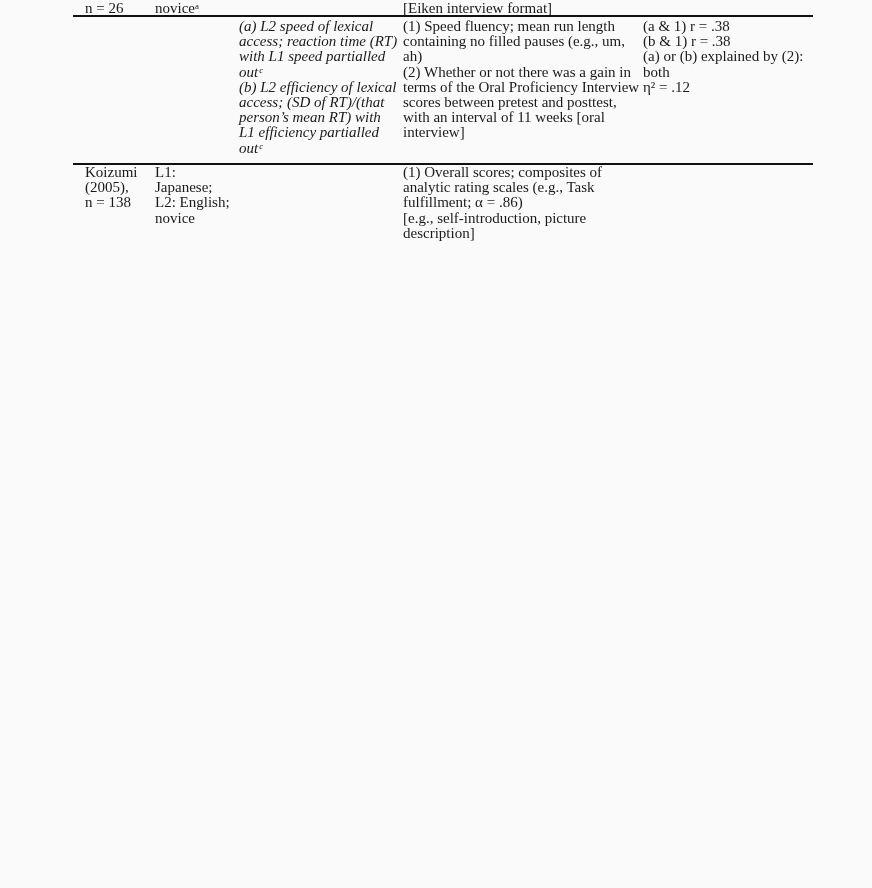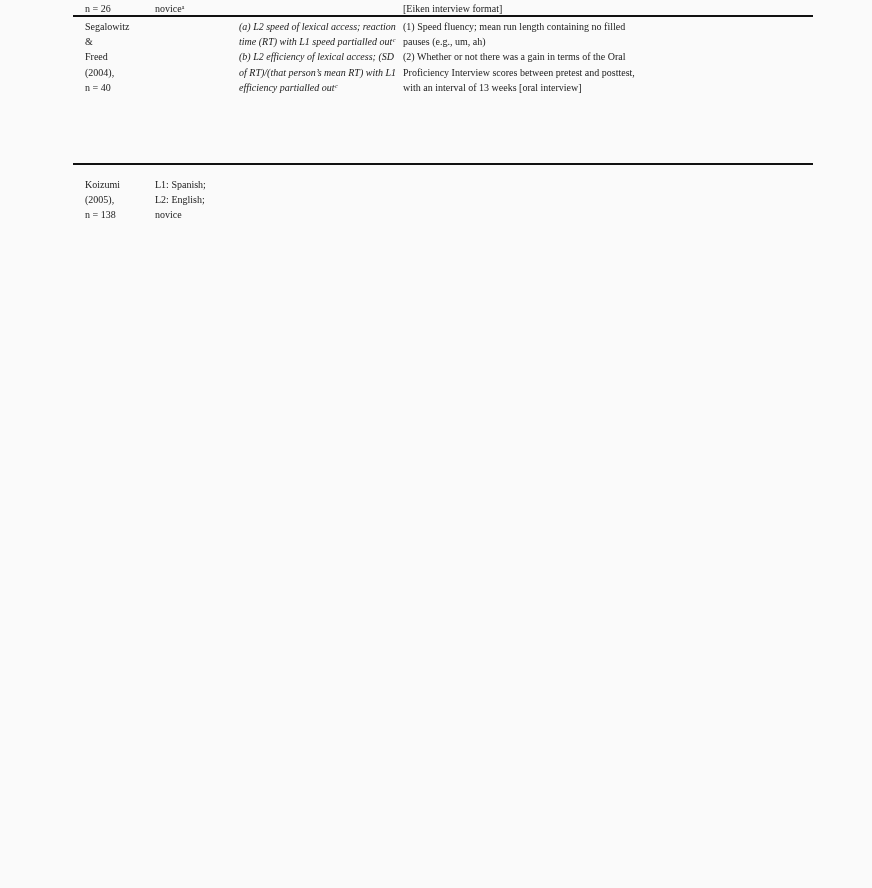--- a/index.html
+++ b/index.html
@@ -5,21 +5,21 @@
   html, body { margin: 0; padding: 0; }
   body {
     width: 872px; height: 888px; overflow: hidden;
     background: #fafafa;
     font-family: "Liberation Serif", "DejaVu Serif", serif;
     color: #1a1a1a;
   }
   .page { position: relative; width: 872px; height: 888px; }
   .row { position: absolute; left: 73px; width: 740px; }
   .rule { position: absolute; left: 73px; width: 740px; height: 2px; background: #111; }
-  .cell { position: absolute; top: 0; font-size: 10px; line-height: 15.2px; white-space: pre-line; }
+  .cell { position: absolute; top: 0; font-size: 15px; line-height: 15.2px; white-space: pre-line; }
   .c1 { left: 12px; width: 70px; }
   .c2 { left: 82px; width: 82px; }
   .c3 { left: 166px; width: 160px; font-style: italic; }
   .c4 { left: 330px; width: 240px; }
   .c5 { left: 570px; width: 170px; }
 </style>
 </head>
 <body>
 
 <div class="page">
@@ -27,39 +27,40 @@
   <div class="row" style="top:1px;height:14px;">
     <div class="cell c1">n = 26</div>
     <div class="cell c2">noviceᵃ</div>
     <div class="cell c3"></div>
     <div class="cell c4">[Eiken interview format]</div>
     <div class="cell c5"></div>
   </div>
   <div class="rule" style="top:15px;"></div>
 
   <div class="row" style="top:19px;height:132px;">
-    <div class="cell c1">Segalowitz
-&amp;
-Freed
-(2004),
-n = 40</div>
     <div class="cell c3">(a) L2 speed of lexical access; reaction time (RT) with L1 speed partialled outᶜ
 (b) L2 efficiency of lexical access; (SD of RT)/(that person’s mean RT) with L1 efficiency partialled outᶜ</div>
     <div class="cell c4">(1) Speed fluency; mean run length containing no filled pauses (e.g., um, ah)
-(2) Whether or not there was a gain in terms of the Oral Proficiency Interview scores between pretest and posttest, with an interval of 13 weeks [oral interview]</div>
+(2) Whether or not there was a gain in terms of the Oral Proficiency Interview scores between pretest and posttest, with an interval of 11 weeks [oral interview]</div>
+    <div class="cell c5">(a &amp; 1) r = .38
+(b &amp; 1) r = .38
+(a) or (b) explained by (2): both
+η² = .12</div>
   </div>
   <div class="rule" style="top:163px;height:1px;"></div>
 
-  <div class="row" style="top:165px;height:45px;margin-top:12px;">
+  <div class="row" style="top:165px;height:45px;">
     <div class="cell c1">Koizumi
 (2005),
 n = 138</div>
-    <div class="cell c2">L1: Spanish;
+    <div class="cell c2">L1: Japanese;
 L2: English;
 novice</div>
+    <div class="cell c4">(1) Overall scores; composites of analytic rating scales (e.g., Task fulfillment; α = .86)
+[e.g., self-introduction, picture description]</div>
   </div>
 
   <div class="rule" style="top:164px;height:1px;"></div>
 
   <div class="row" style="top:165px;height:100px;">
   </div>
 
   <div class="rule" style="top:164px;height:1px;opacity:0;"></div>
 
   <div class="rule" style="top:164px;height:1px;opacity:0;"></div>

